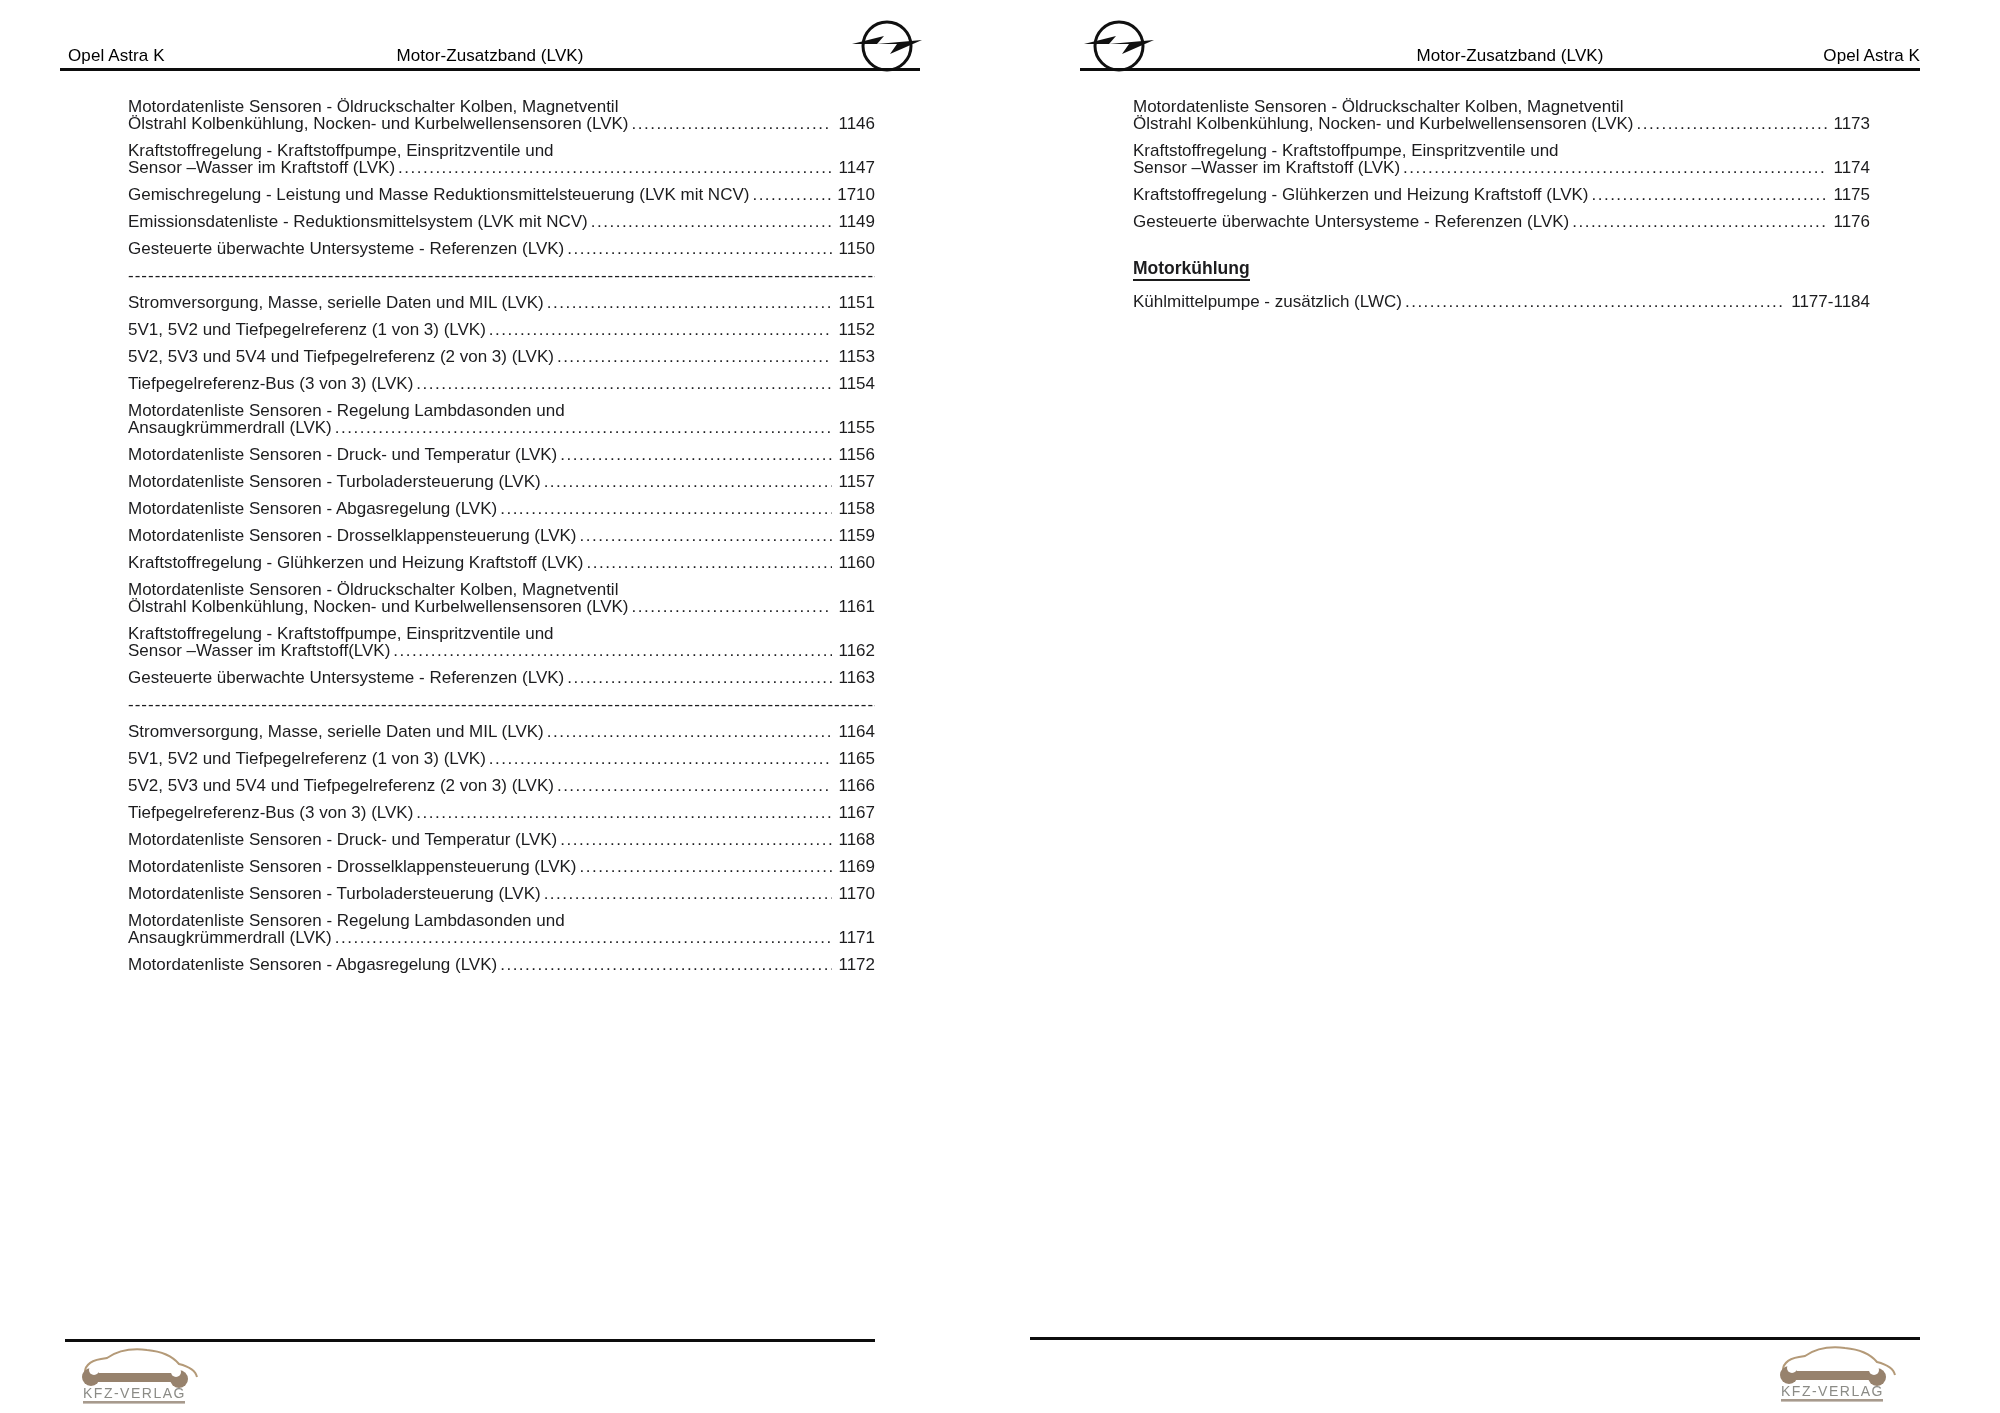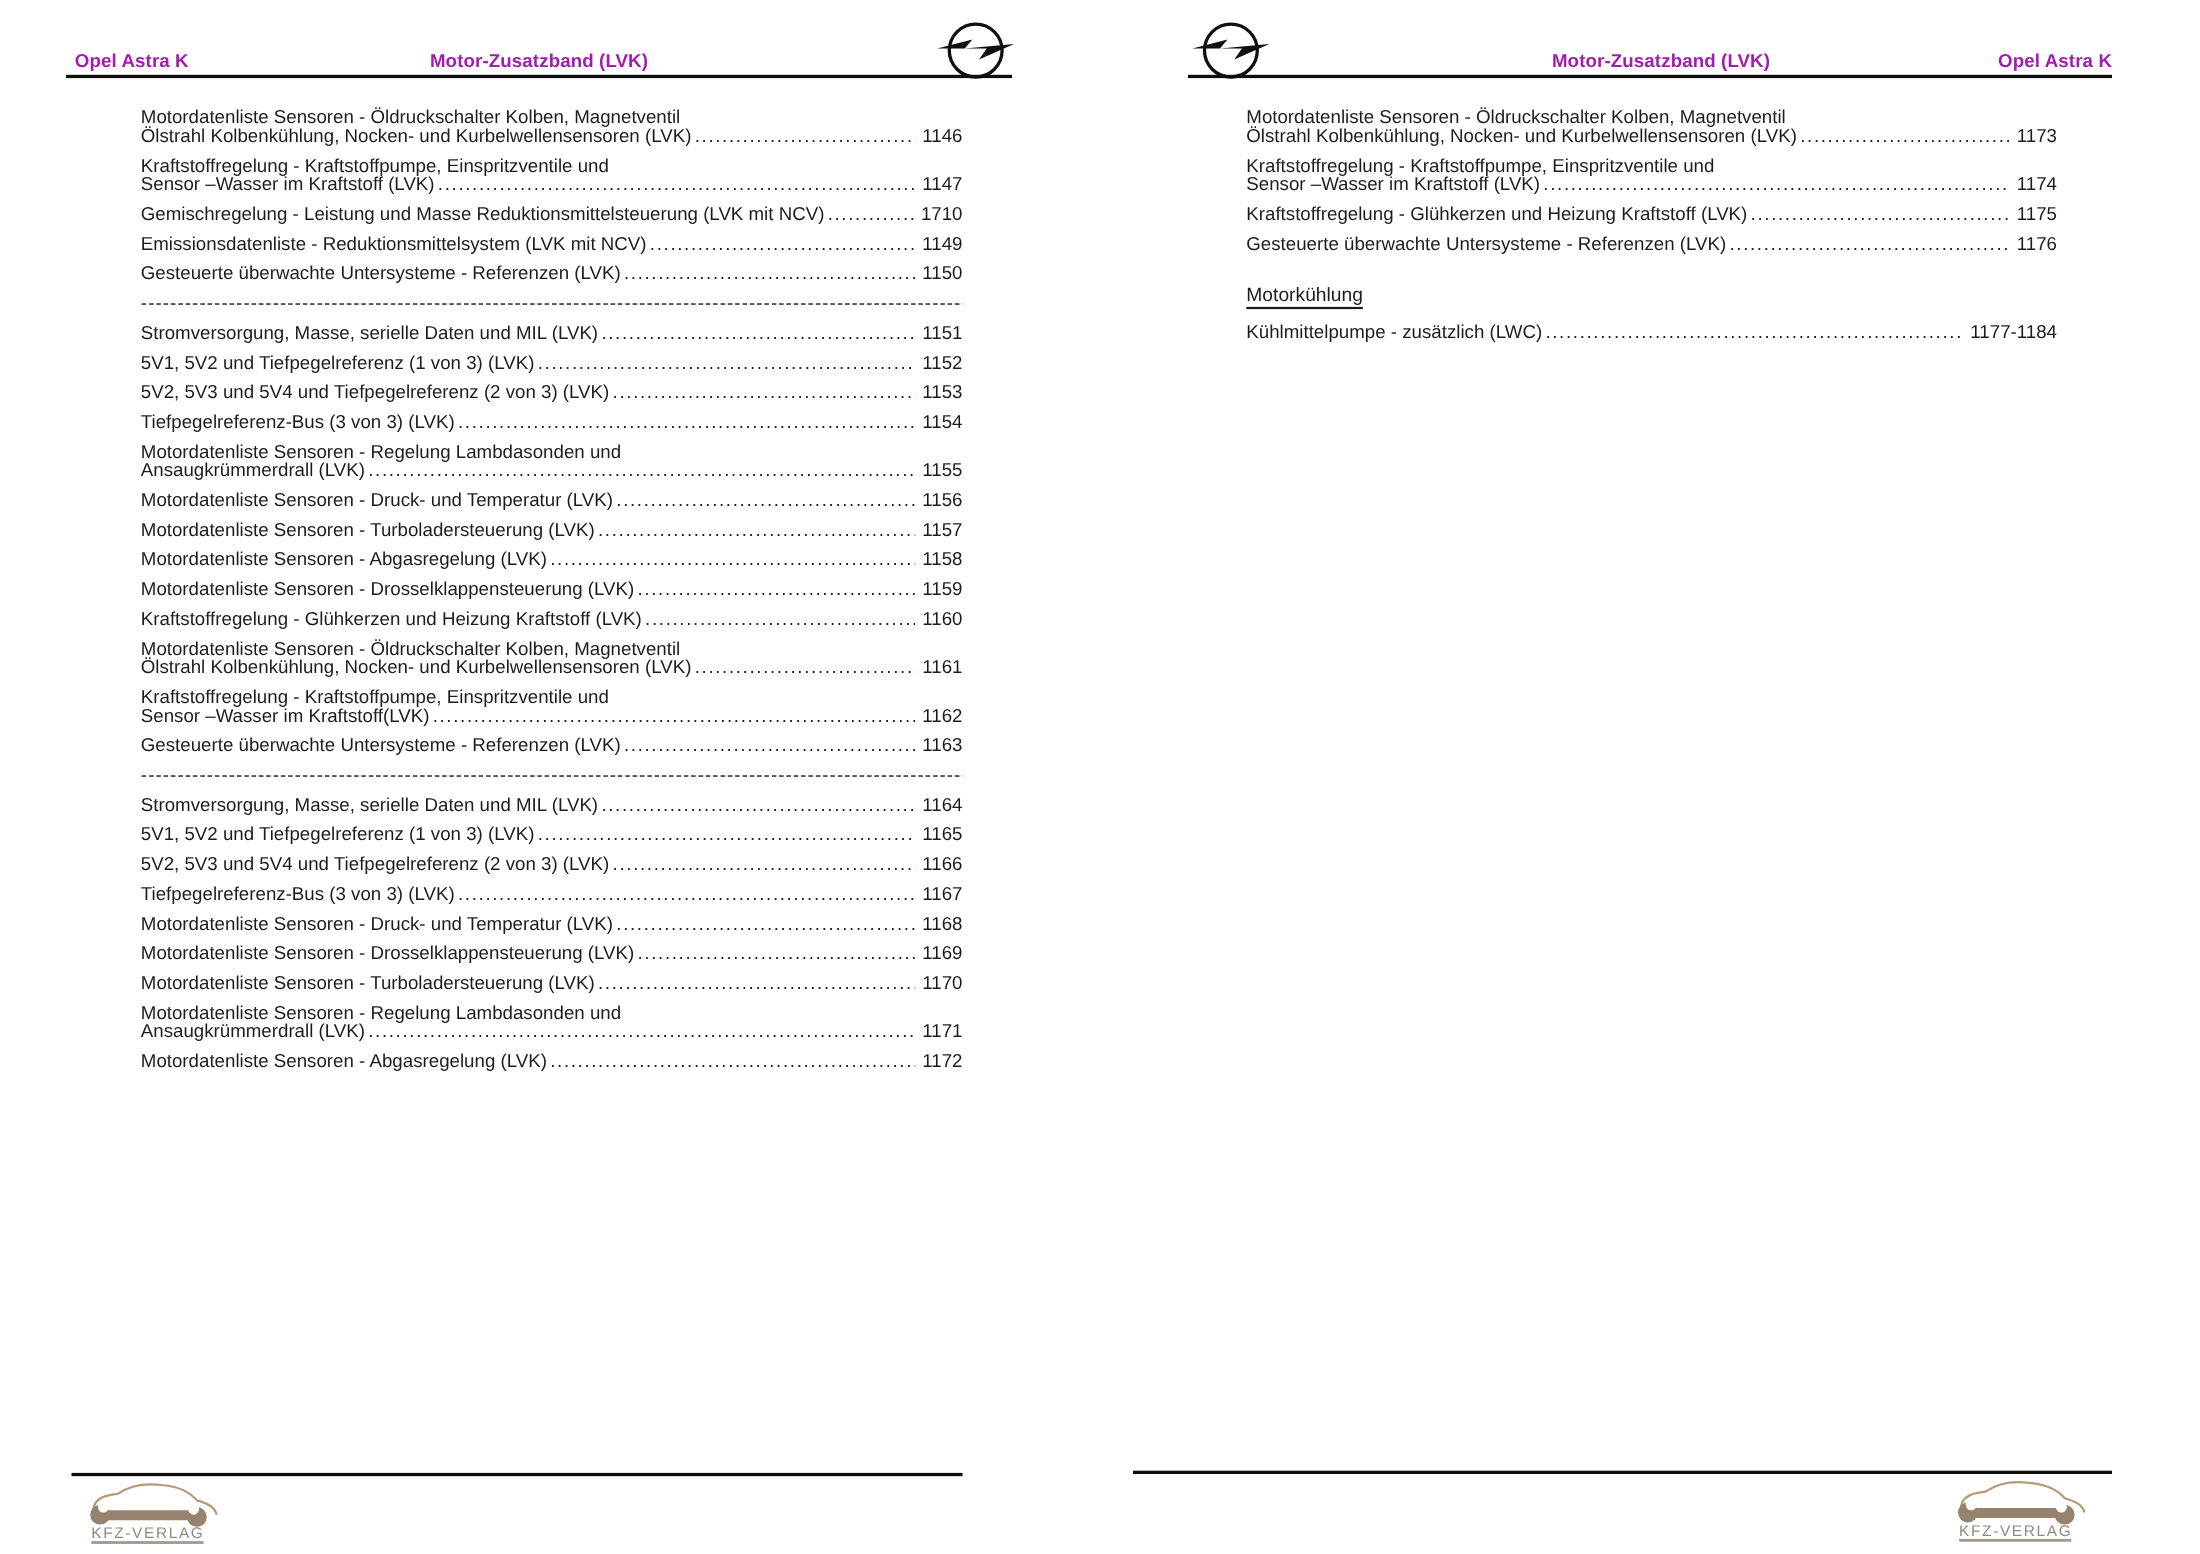--- a/index.html
+++ b/index.html
@@ -9,21 +9,21 @@
     font-family:"Liberation Sans", sans-serif;
   }
   .page { position:absolute; top:0; width:860px; }
   .page-left  { left:60px; }
   .page-right { left:1080px; }
 
   .page-header { position:relative; height:71px; }
   .header-rule { position:absolute; left:0; bottom:0; height:3px; background:#0d0d0d; }
   .page-left  .header-rule { width:860px; }
   .page-right .header-rule { width:840px; }
-  .h-label { position:absolute; bottom:5px; font-size:17px; letter-spacing:.1px; color:#a21caf; white-space:nowrap;font-weight:bold; }
+  .h-label { position:absolute; bottom:5px; font-size:17px; letter-spacing:.1px; color:#000000; white-space:nowrap; }
   .h-left   { left:8px; }
   .h-center { left:0; right:0; text-align:center; }
   .h-right  { right:20px; }
   .opel-logo { position:absolute; bottom:-2px; }
   .page-left  .opel-logo { left:790px; }
   .page-right .opel-logo { left:2px; }
 
   .toc { padding-top:27px; font-size:17px; line-height:17px; }
   .page-left  .toc { padding-left:68px; padding-right:45px; }
   .page-right .toc { padding-left:53px; padding-right:70px; }
@@ -40,21 +40,21 @@
   .toc-num   { white-space:nowrap; padding-left:6px; }
 
   .toc-sep { overflow:hidden; white-space:nowrap; height:17px; margin-bottom:10px; }
   .toc-sep::before {
     content:"--------------------------------------------------------------------------------------------------------------------------------------------------";
     letter-spacing:1px;
   }
 
   .toc-heading-row { margin-top:30px; margin-bottom:12px; }
   .toc-heading {
-    display:inline-block; font-weight:normal; font-size:17.5px;
+    display:inline-block; font-weight:bold; font-size:17.5px;
     border-bottom:2px solid #1b1b1b; padding-bottom:2px;
   }
 
   .footer-rule { position:absolute; height:3px; background:#0d0d0d; }
   .footer-rule-left  { left:65px;  top:1339px; width:810px; }
   .footer-rule-right { left:1030px; top:1337px; width:890px; }
   .footer-logo { position:absolute; }
   .footer-logo-left  { left:75px;   top:1344px; }
   .footer-logo-right { left:1773px; top:1342px; }
 </style>

